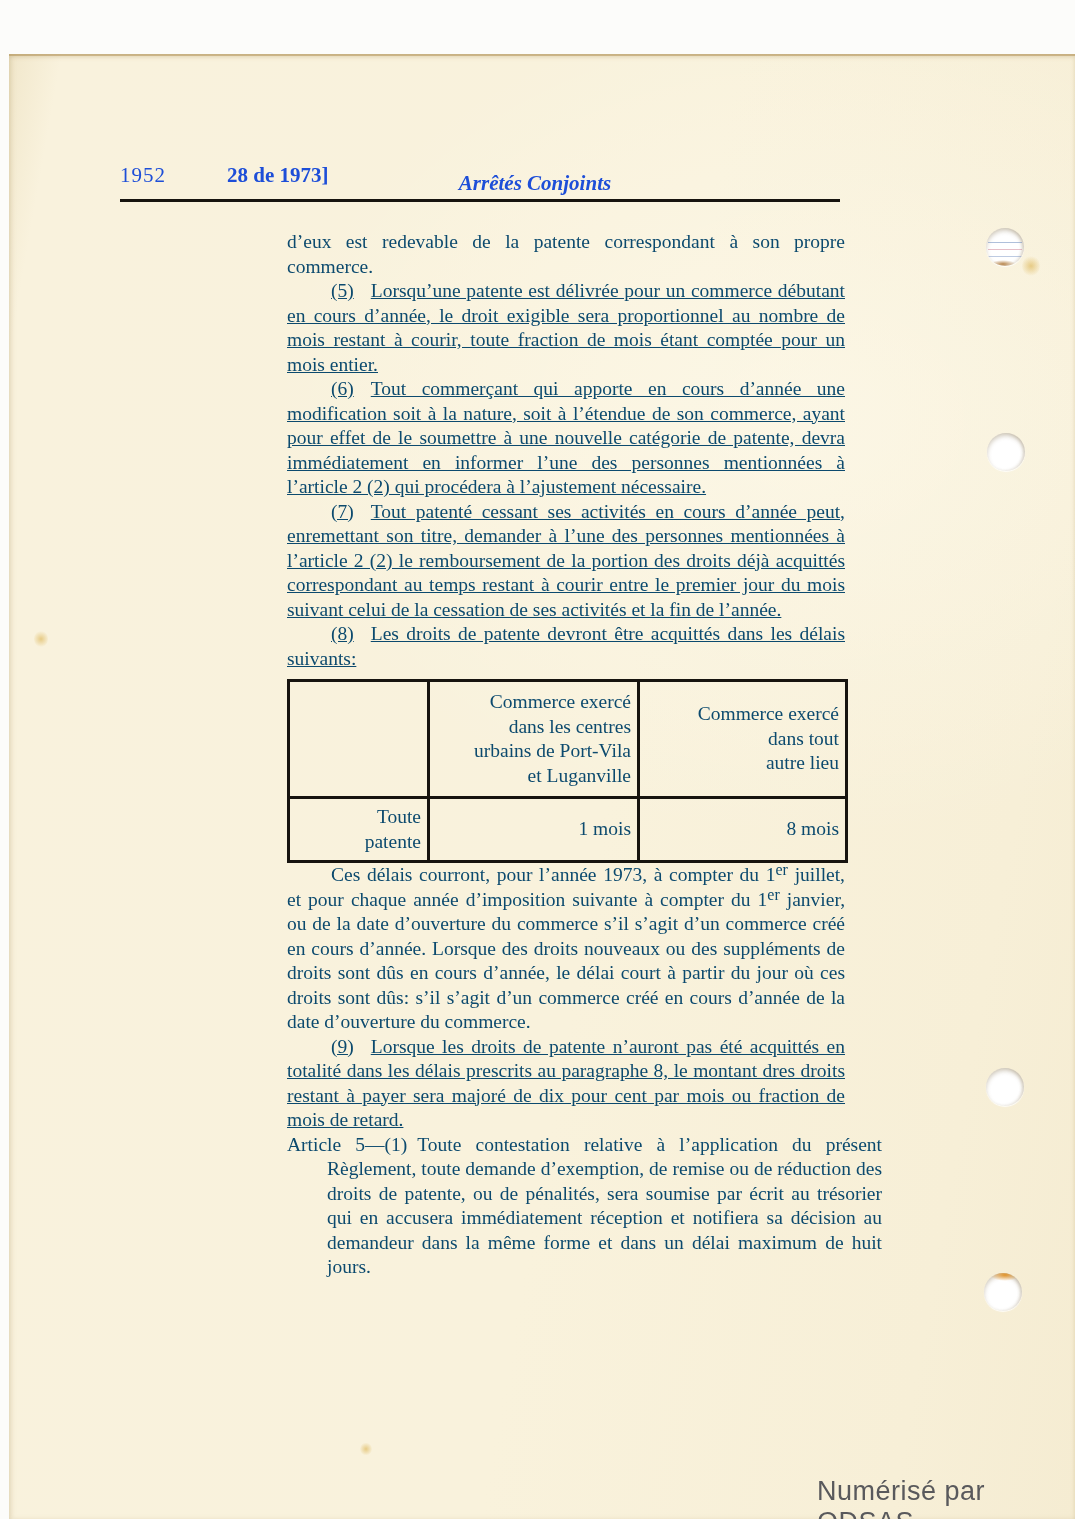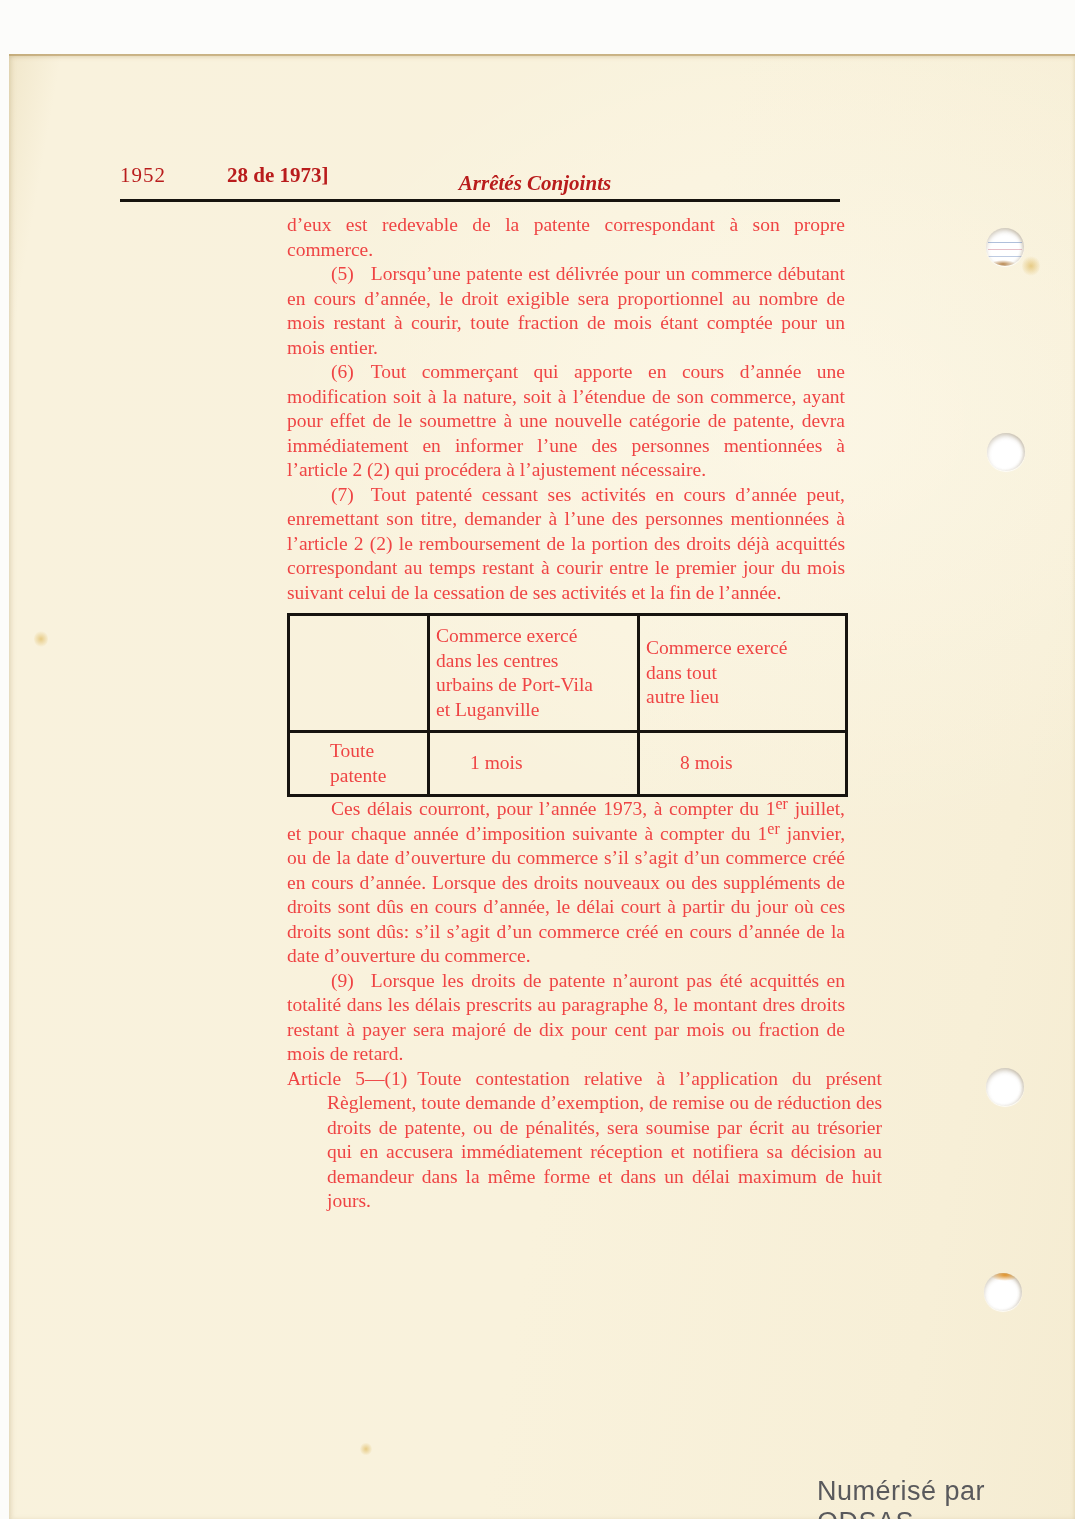--- a/index.html
+++ b/index.html
@@ -53,50 +53,50 @@
 
   
   .stain {
     position: absolute; border-radius: 50%;
     background: radial-gradient(circle, rgba(215,170,60,0.55), rgba(215,170,60,0) 70%);
   }
 
   
   .page-header {
     position: absolute; left: 0; top: 163px; width: 1075px; height: 30px;
-    color: #b91c1c;
+    color: #1d4ed8;
   }
   .page-number   { position: absolute; left: 120px; top: 0; font-size: 21px; letter-spacing: 1px; }
   .issue-ref     { position: absolute; left: 227px; top: 0; font-size: 21px; font-weight: bold; }
   .journal-title { position: absolute; left: 445px; top: 8px; width: 180px; text-align: center;
                    font-size: 21px; font-weight: bold; font-style: italic; }
   .header-rule {
     position: absolute; left: 120px; top: 199px; width: 720px; height: 3px;
     background: #17140f;
   }
 
   
   .text-block {
-    position: absolute; left: 287px; top: 213px; width: 558px;
-    color: #ef4444;
+    position: absolute; left: 287px; top: 230px; width: 558px;
+    color: #0c4a6e;
     font-size: 19.5px; line-height: 24.5px;
     text-align: justify;
   }
   .text-block p { margin: 0; }
-  .body-p { text-indent: 44px; margin-top: 7px; }
+  .body-p { text-indent: 44px; margin-top: 7px; text-decoration: underline; }
   .cont-p { text-indent: 0; margin-top: 0; }
   .pnum { margin-right: 17px; }
   sup { font-size: 16px; line-height: 0; vertical-align: 6px; }
 
   
   .fees-table-wrap { margin-top: 8px; }
   table.fees-table {
     border-collapse: collapse;
     width: 558px; table-layout: fixed;
-    text-indent: 0; text-align: left;
+    text-indent: 0; text-align: right;
     font-size: 19.5px; line-height: 24.5px;
   }
   table.fees-table col.c1 { width: 140px; }
   table.fees-table col.c2 { width: 210px; }
   table.fees-table col.c3 { width: 208px; }
   table.fees-table th, table.fees-table td {
     border: 3px solid #17140f;
     font-weight: normal;
     padding: 6px 6px;
     vertical-align: middle;
@@ -168,20 +168,23 @@
   </p>
 
   <p class="body-p">
     <span class="pnum">(6)</span><span>Tout commerçant qui apporte en cours d’année une modification soit à la nature, soit à l’étendue de son commerce, ayant pour effet de le soumettre à une nouvelle catégorie de patente, devra immédiatement en informer l’une des personnes mentionnées à l’article 2 (2) qui procédera à l’ajustement nécessaire.</span>
   </p>
 
   <p class="body-p">
     <span class="pnum">(7)</span><span>Tout patenté cessant ses activités en cours d’année peut, enremettant son titre, demander à l’une des personnes mention­nées à l’article 2 (2) le remboursement de la portion des droits déjà acquittés correspondant au temps restant à courir entre le premier jour du mois suivant celui de la cessation de ses activités et la fin de l’année.</span>
   </p>
 
+  <p class="body-p">
+    <span class="pnum">(8)</span><span>Les droits de patente devront être acquittés dans les délais suivants:</span>
+  </p>
 
   <div class="fees-table-wrap">
     <table class="fees-table">
       <colgroup>
           <col class="c1">
           <col class="c2">
           <col class="c3">
         </colgroup>
       <tbody>
           <tr>

